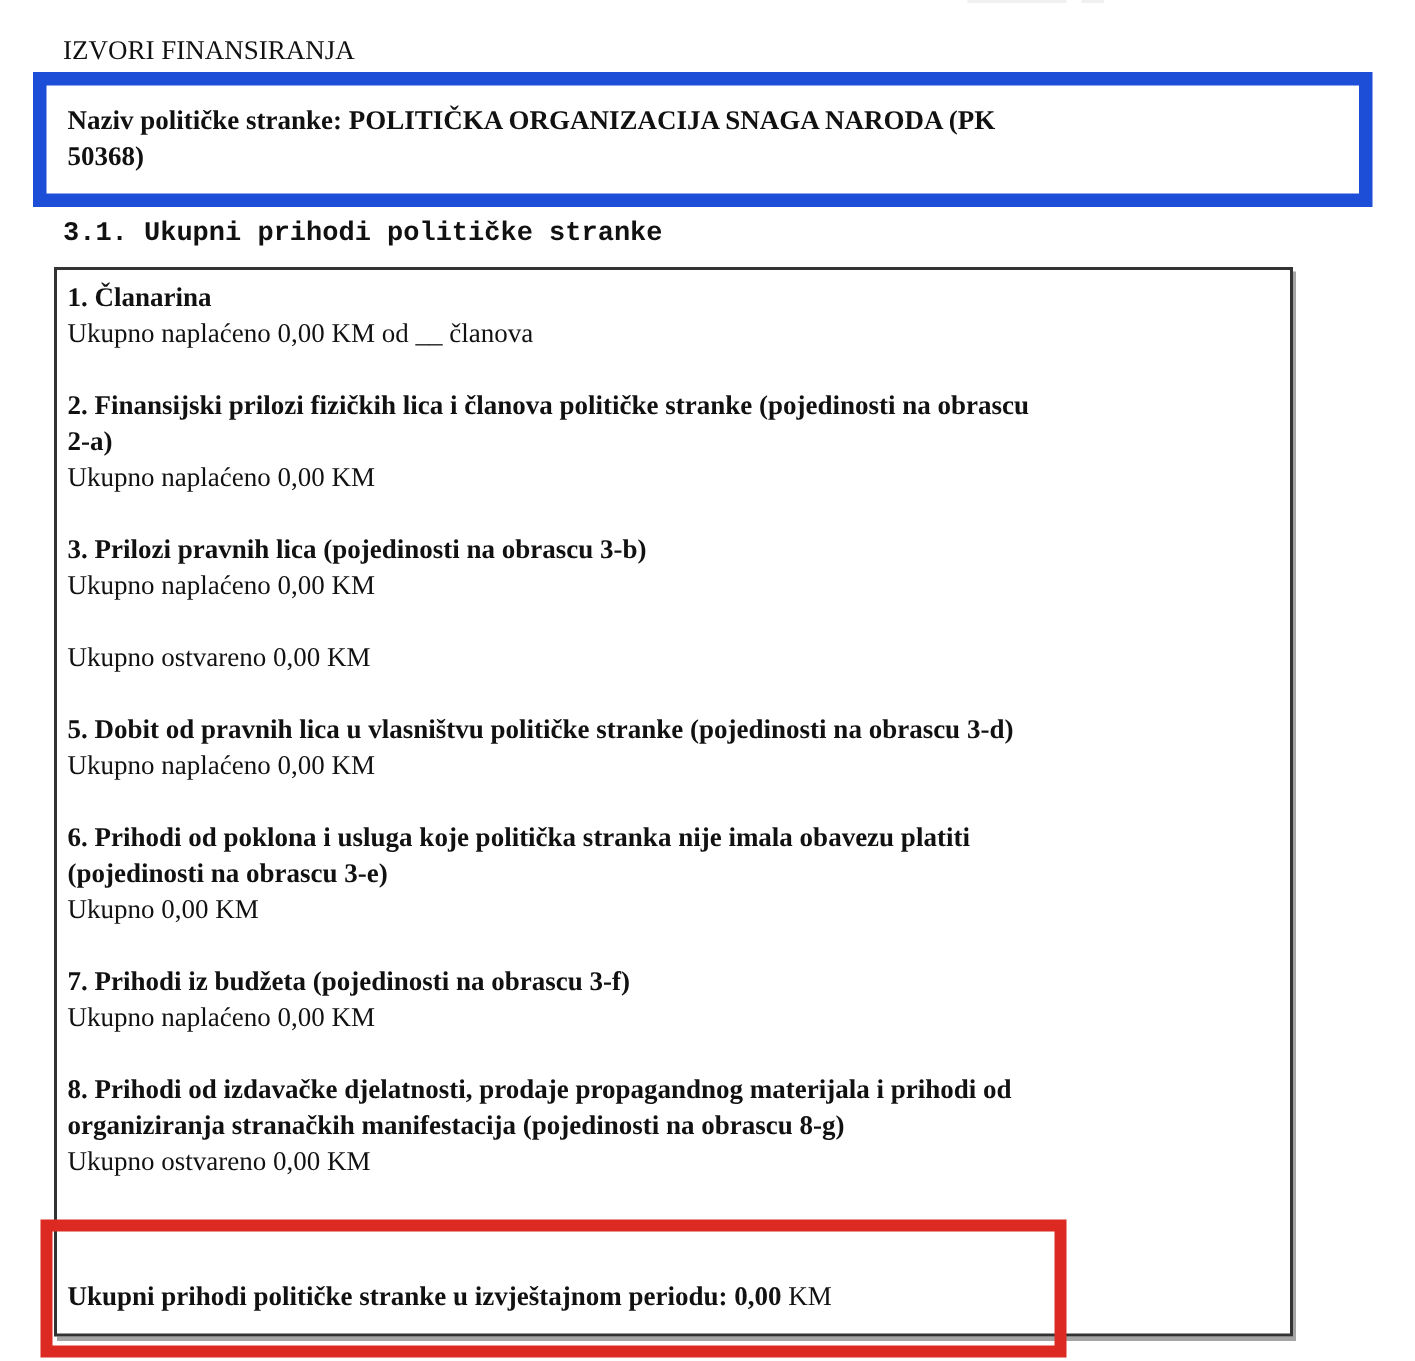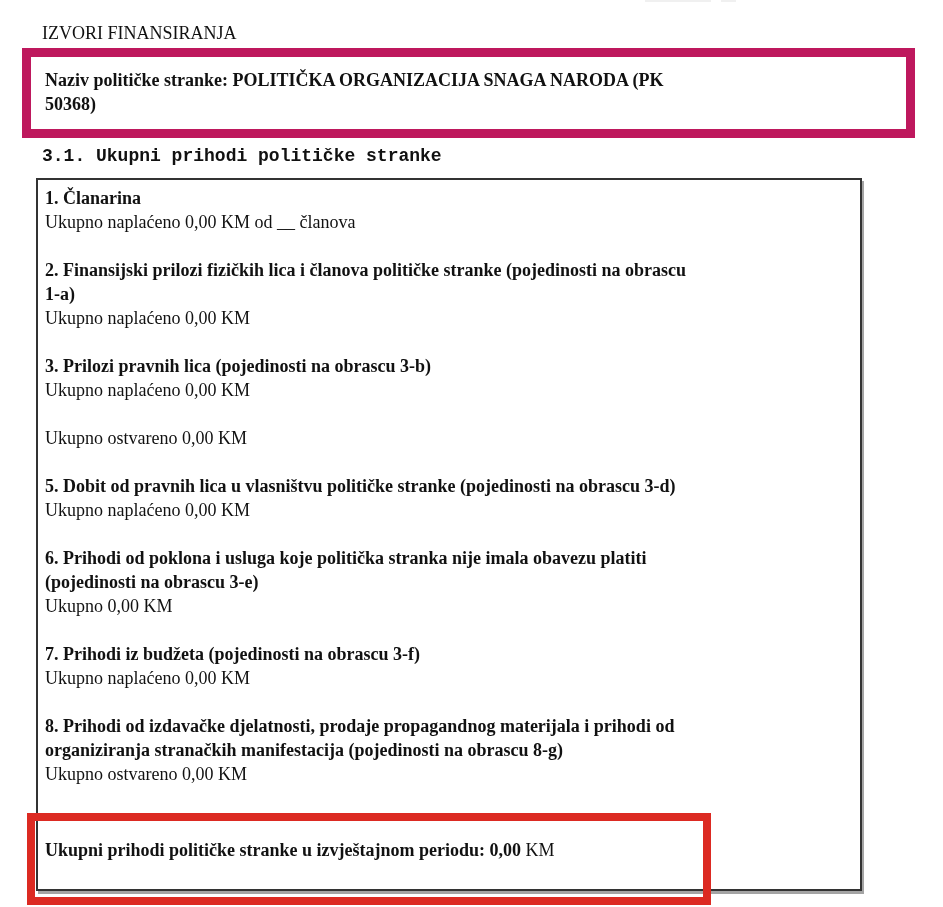--- a/index.html
+++ b/index.html
@@ -25,21 +25,21 @@
     font-size: 18px;
     font-weight: 400;
     white-space: pre;
   }
   #party-banner {
     position: absolute;
     left: 22px;
     top: 48px;
     width: 893px;
     height: 90px;
-    border: 9px solid #be185d;
+    border: 9px solid #1d4ed8;
     box-sizing: border-box;
     background: transparent;
   }
   #party-banner .inner {
     padding: 11px 0 0 14px;
   }
   .banner-line {
     font-size: 18px;
     font-weight: 700;
     line-height: 24px;
@@ -80,21 +80,21 @@
     position: absolute;
     left: 27px;
     top: 813px;
     width: 684px;
     height: 92px;
     border: 8px solid #dc2a22;
     box-sizing: border-box;
     background: transparent;
   }
   #grand-total-highlight .inner {
-    padding: 17px 0 0 10px;
+    padding: 31px 0 0 10px;
   }
   #grand-total-line {
     font-size: 18px;
     line-height: 24px;
     white-space: pre;
   }
   #grand-total-line .bold-part { font-weight: 700; }
 </style>
 </head>
 <body>
@@ -119,21 +119,21 @@
     <div class="inner">
 
       <div class="item">
         <div class="line bold">1. Članarina</div>
 
         <div class="line">Ukupno naplaćeno 0,00 KM od __ članova</div>
       </div>
 
       <div class="item">
         <div class="line bold">2. Finansijski prilozi fizičkih lica i članova političke stranke (pojedinosti na obrascu</div>
-        <div class="line bold">1-a)</div>
+        <div class="line bold">2-a)</div>
         <div class="line">Ukupno naplaćeno 0,00 KM</div>
       </div>
 
       <div class="item">
         <div class="line bold">3. Prilozi pravnih lica (pojedinosti na obrascu 3-b)</div>
 
         <div class="line">Ukupno naplaćeno 0,00 KM</div>
       </div>
 
       <div class="item">

